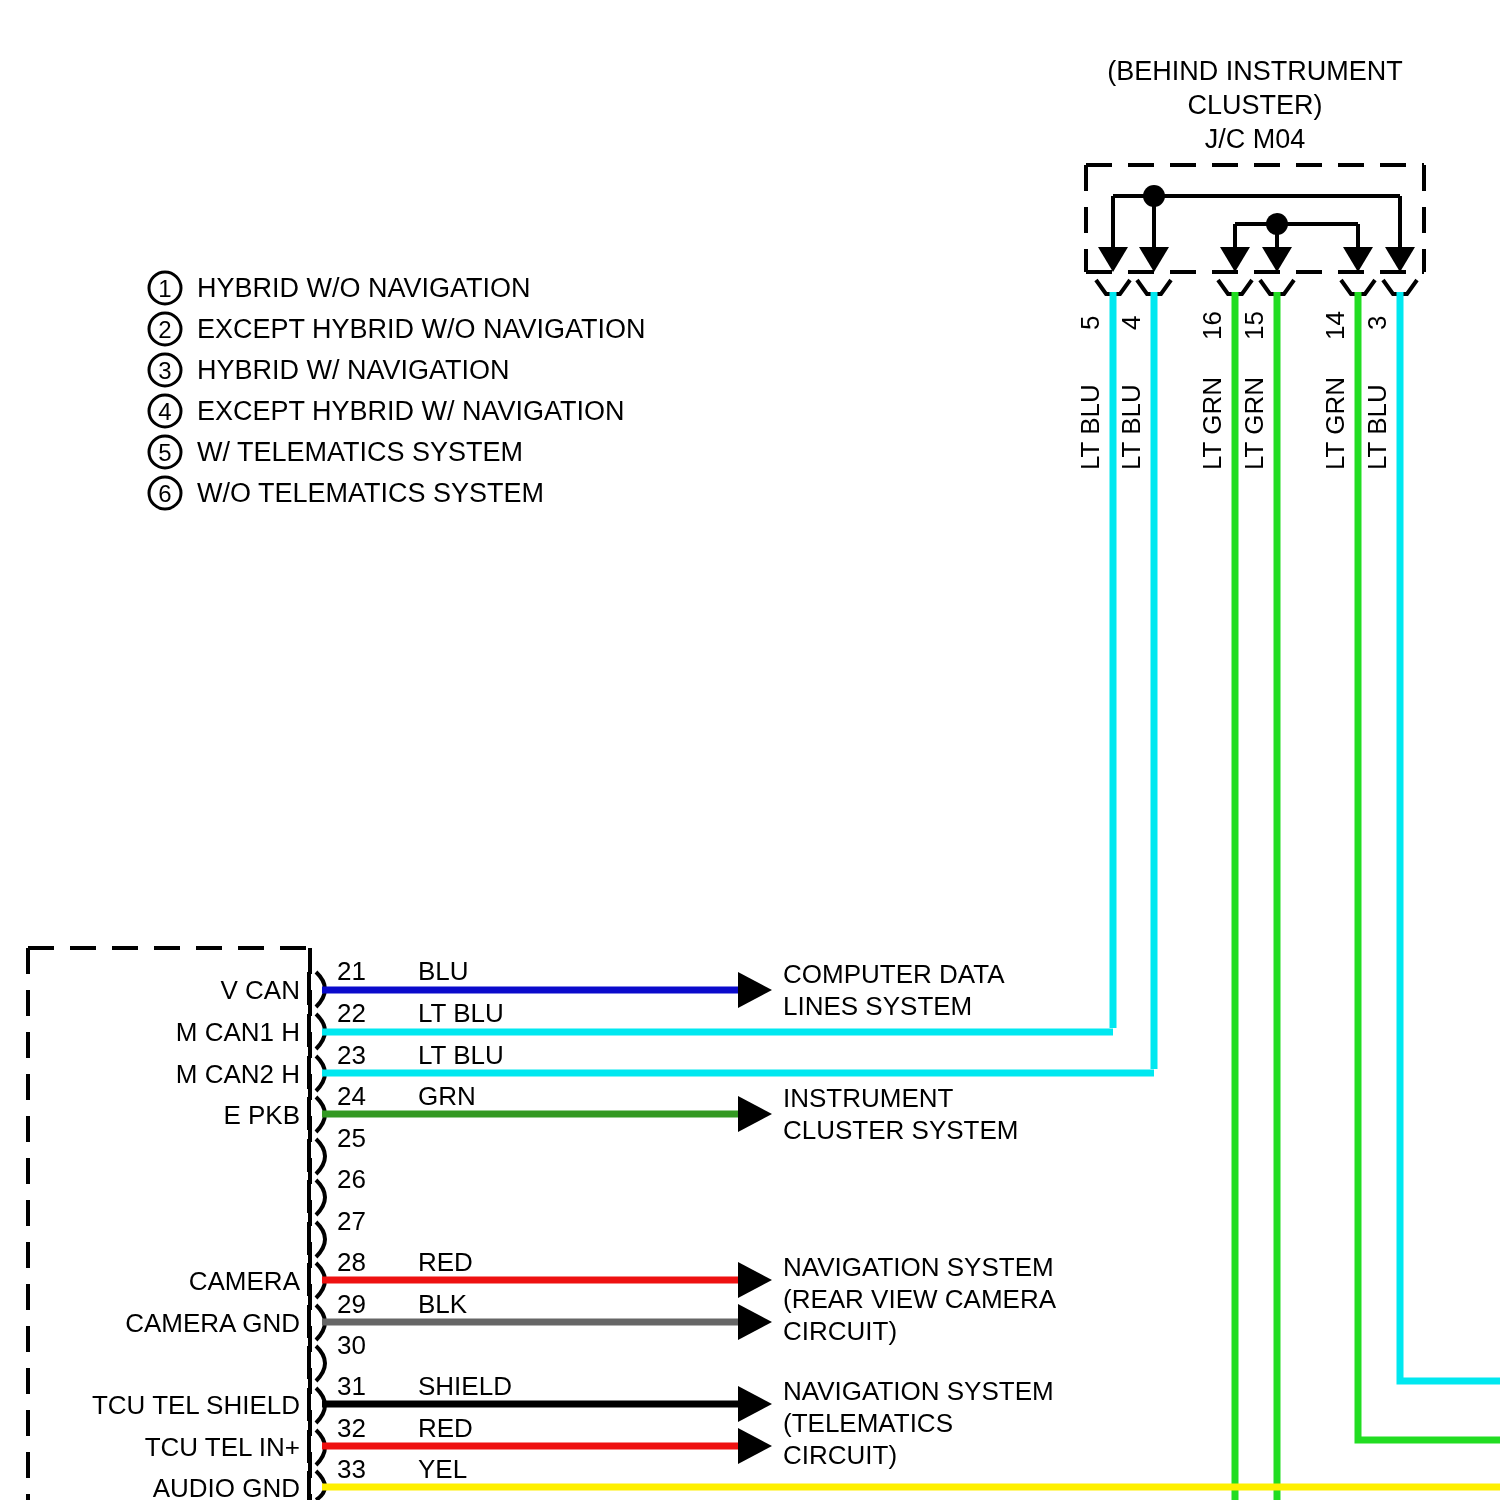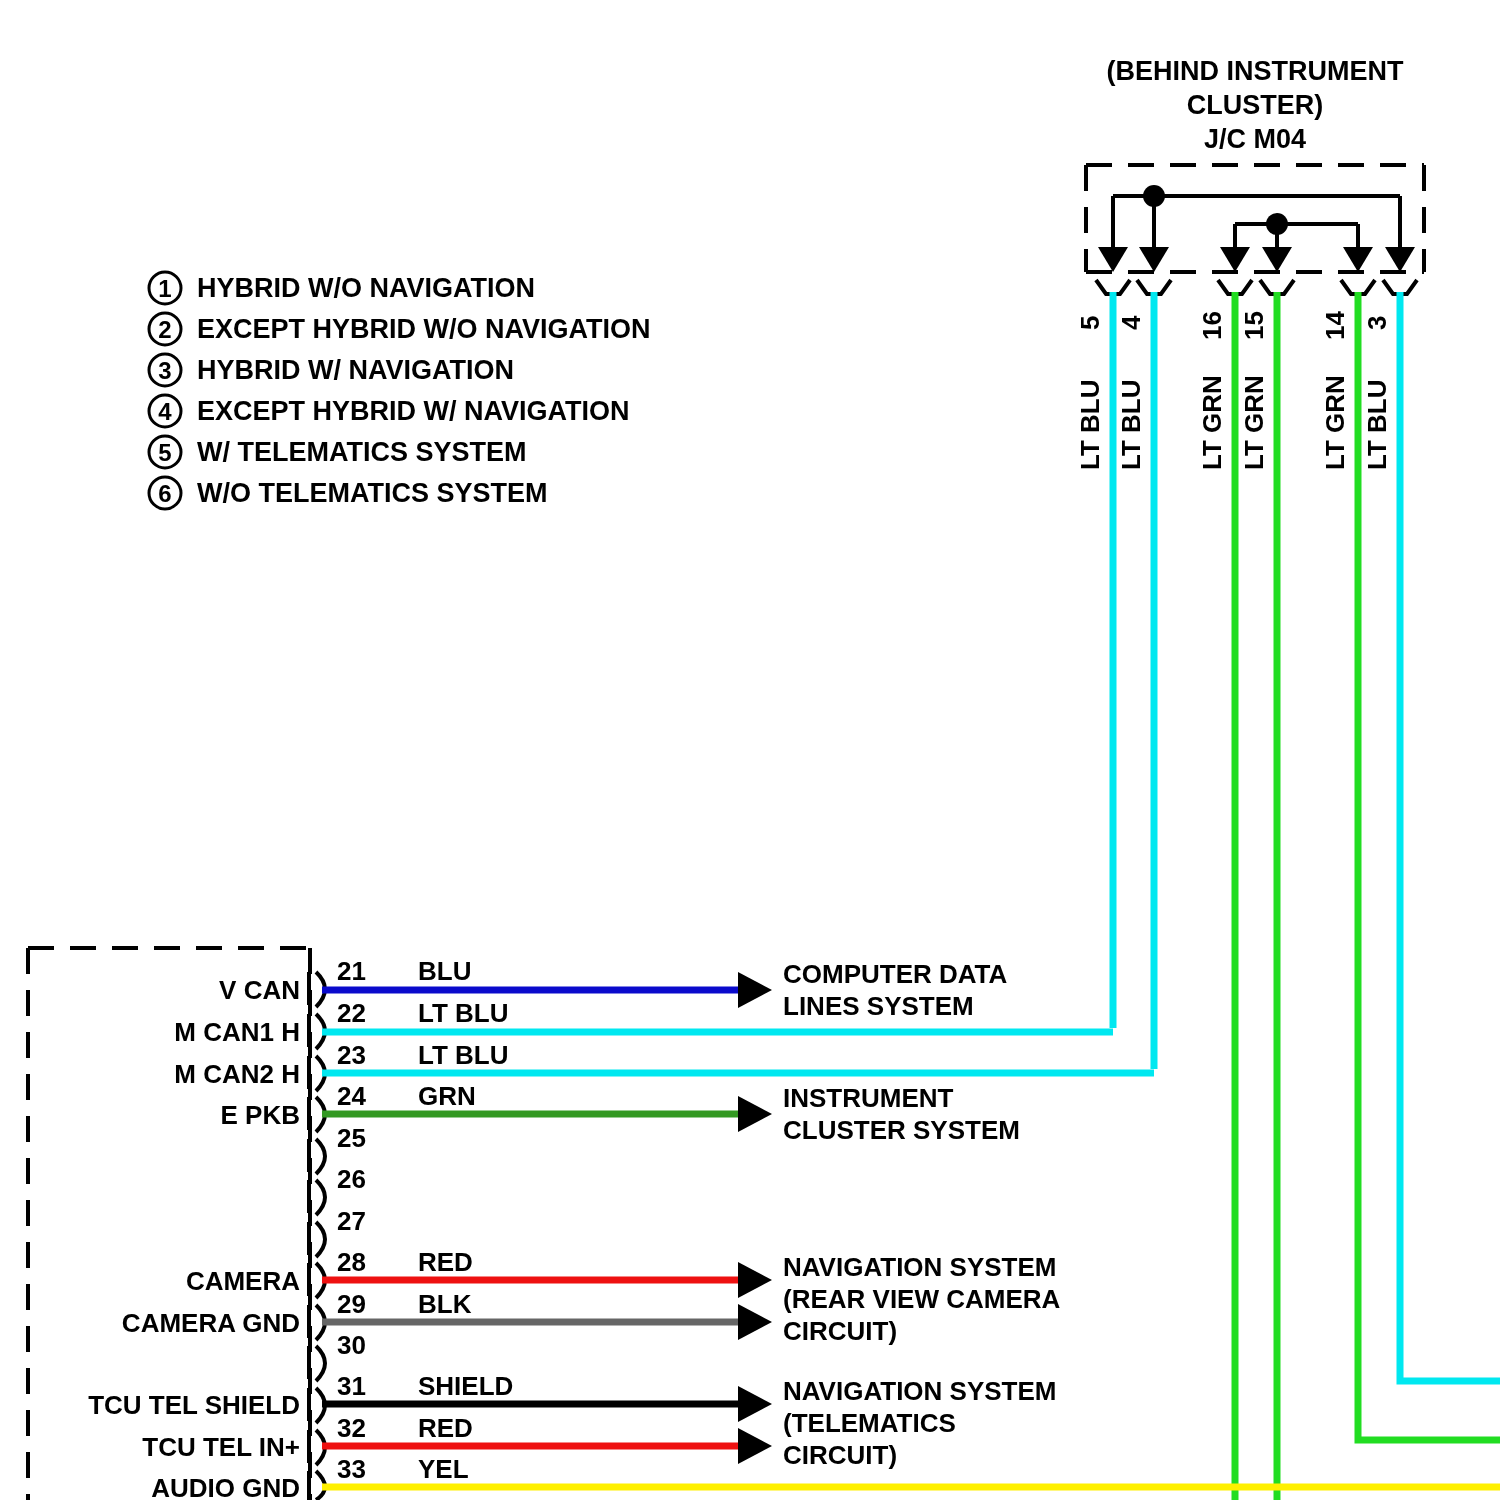--- a/index.html
+++ b/index.html
@@ -1,18 +1,18 @@
 <!DOCTYPE html>
 <html><head>
 <meta charset="utf-8">
 <style>
   html,body{margin:0;padding:0;background:#ffffff;}
   body{width:1500px;height:1500px;overflow:hidden;
        font-family:"Liberation Sans", sans-serif;color:#000;}
-  #root{position:relative;width:1196px;height:1500px;font-weight:bold;}
+  #root{position:relative;width:1196px;height:1500px;}
   svg#diagram{position:absolute;left:0;top:0;width:1500px;height:1500px;display:block;}
   text{font-family:"Liberation Sans", sans-serif;fill:#000;}
   .hdr{font-size:27px;}
   .jcname{font-size:27px;}
   .legtxt{font-size:27px;}
   .legnum{font-size:24px;}
   .pinname{font-size:26px;}
   .pinnum{font-size:26px;}
   .wirecol{font-size:26px;}
   .dest{font-size:26px;}

